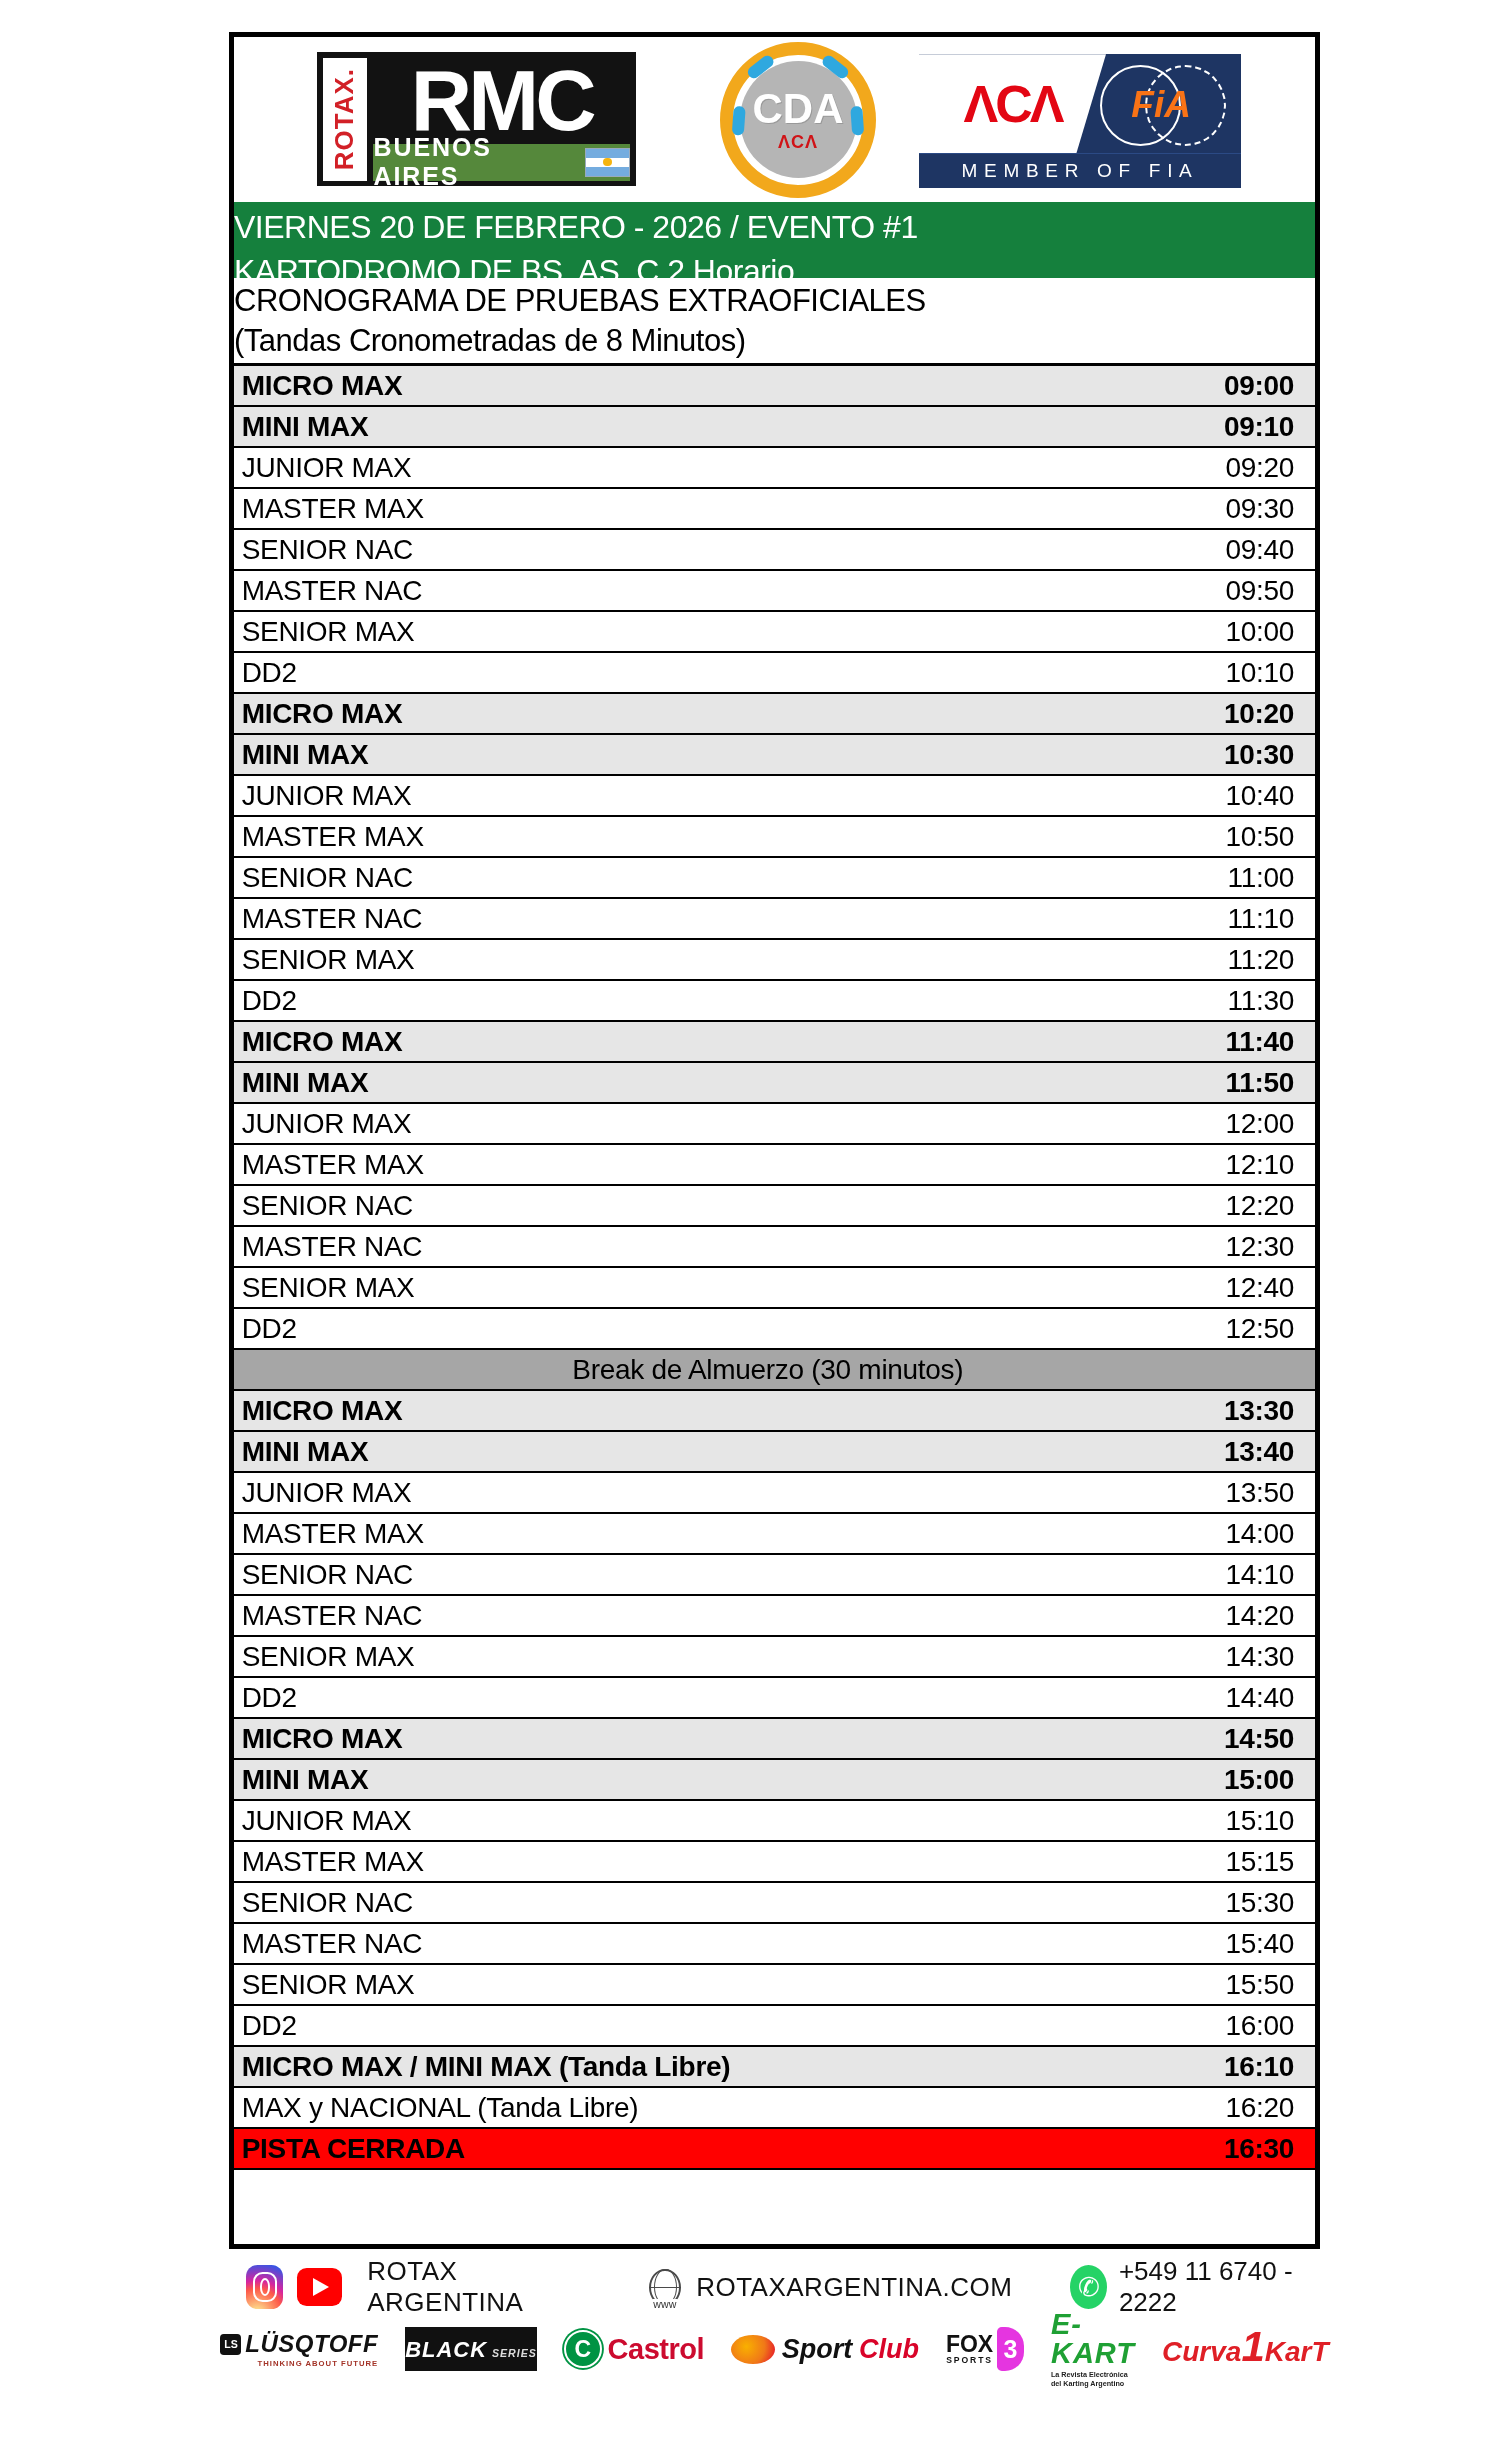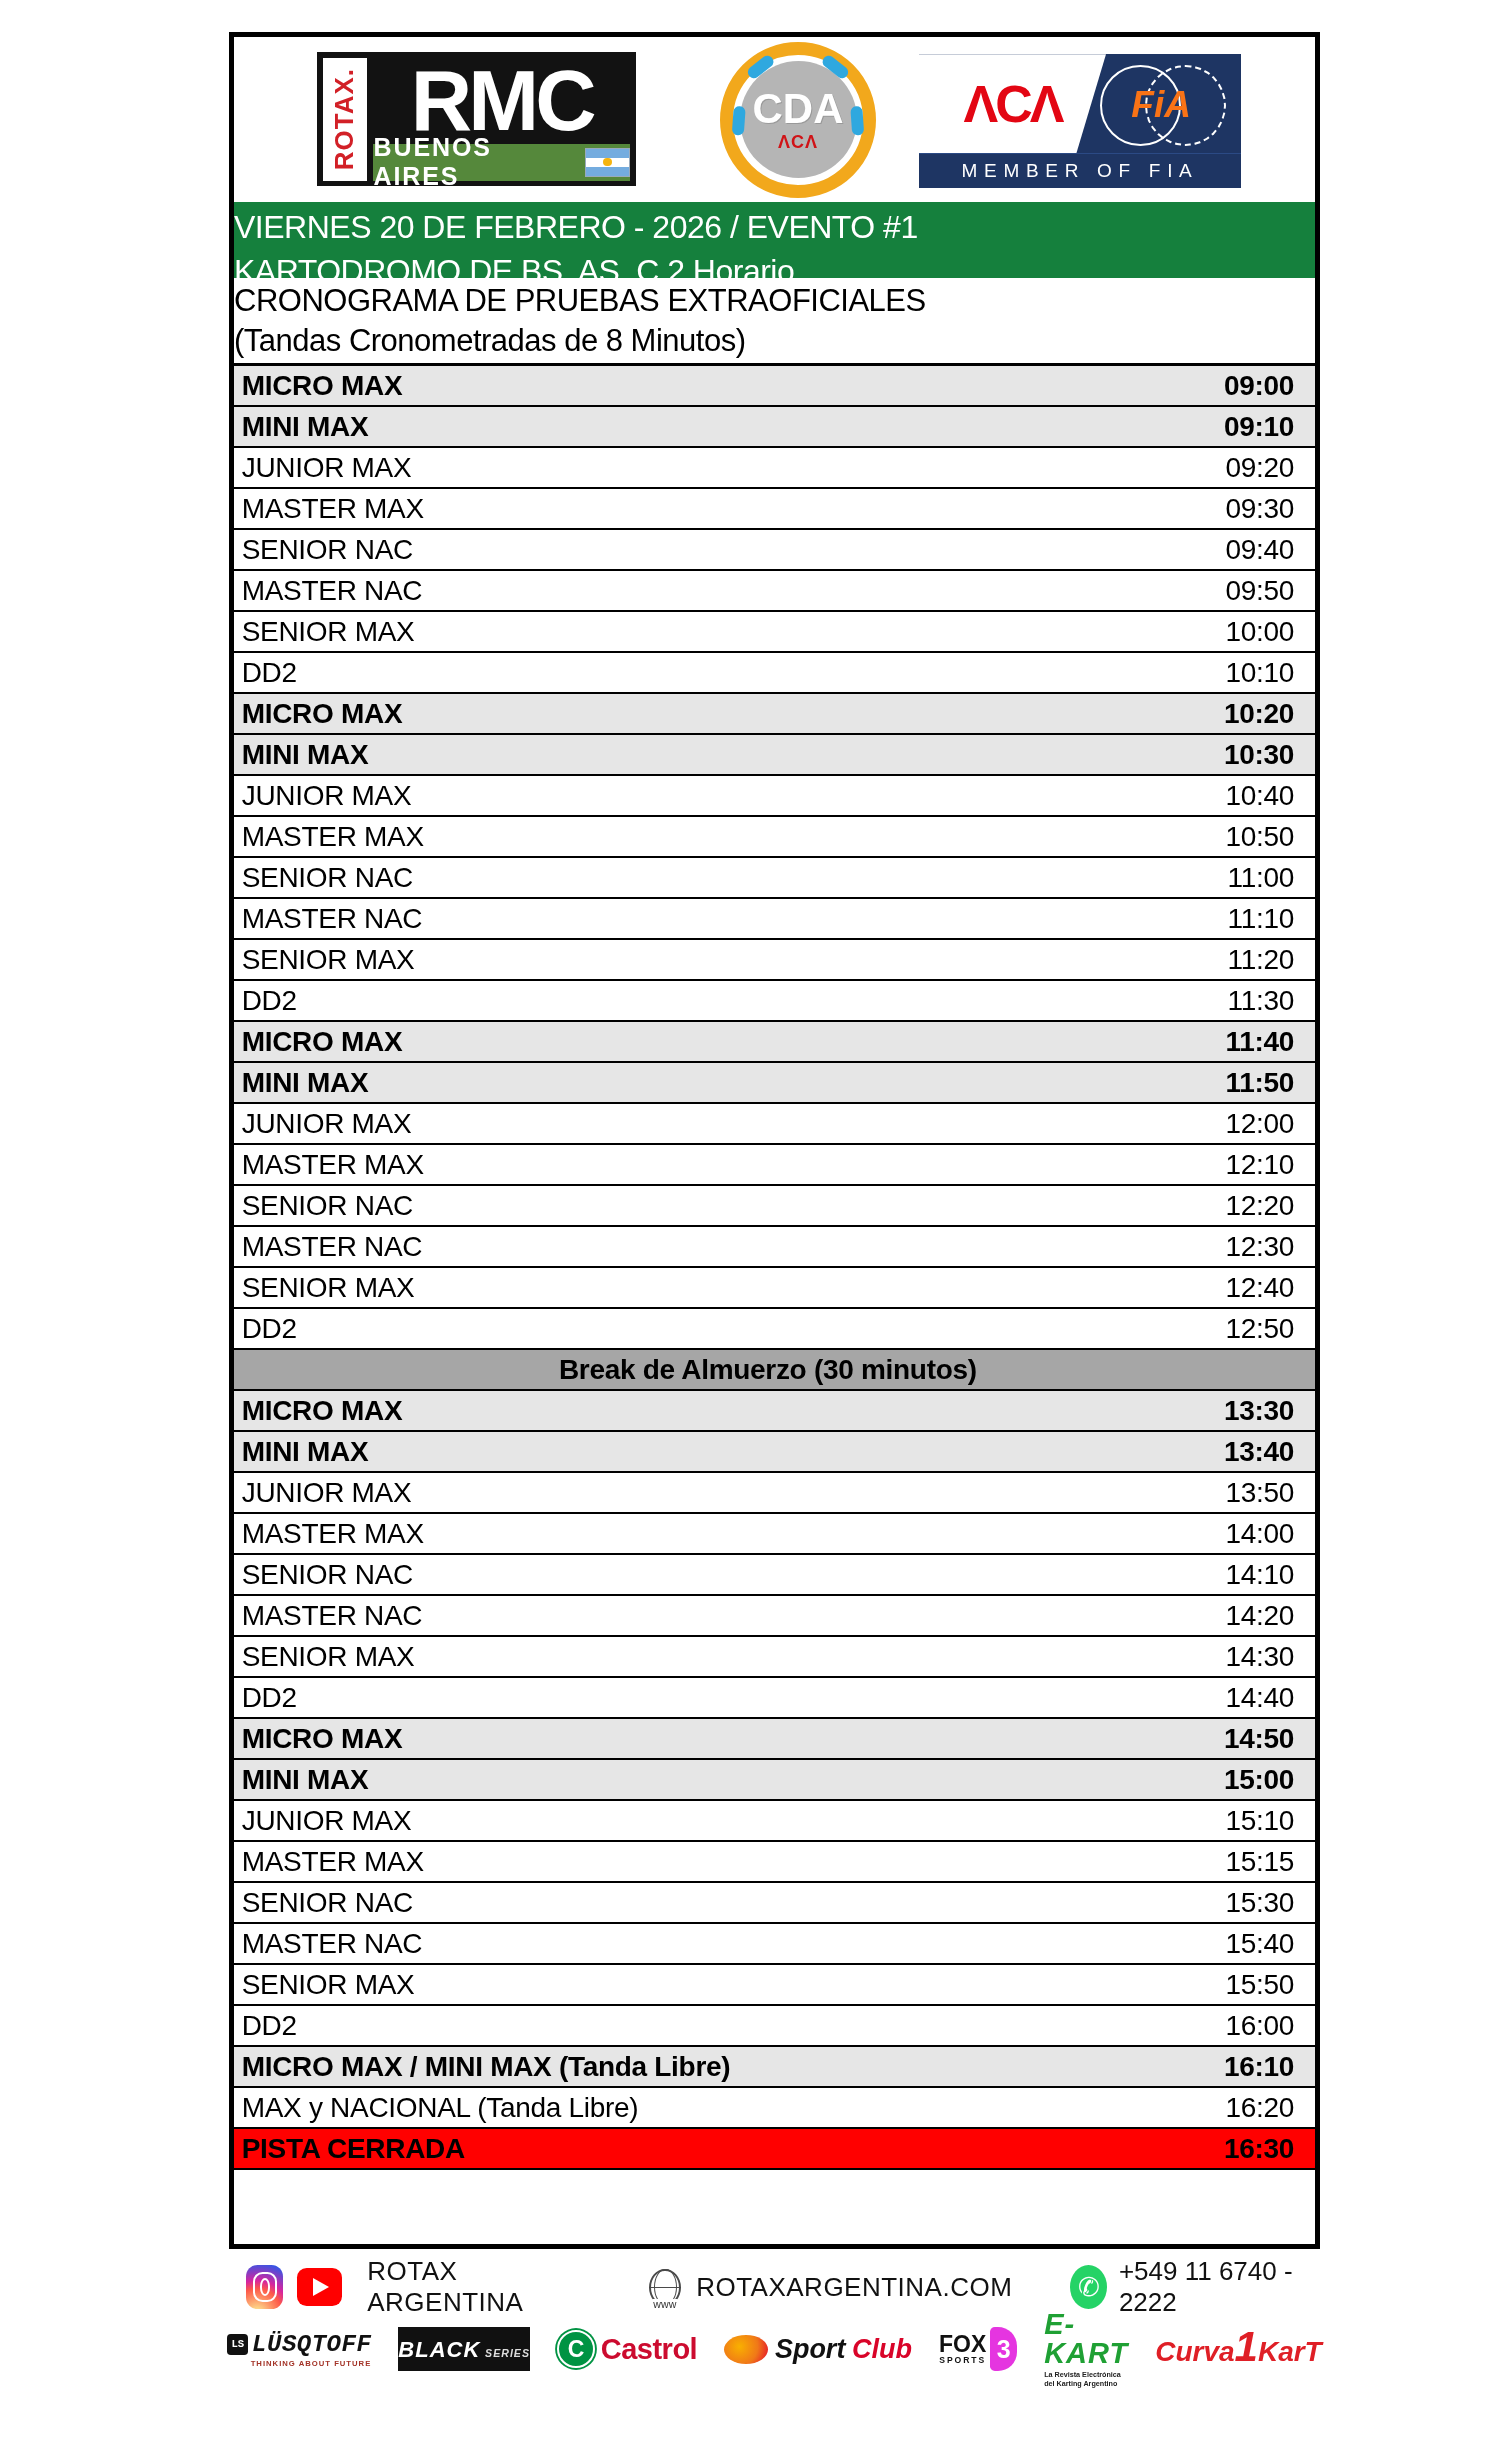--- a/index.html
+++ b/index.html
@@ -53,21 +53,21 @@
 
   
   .table { }
   .row { height:41px; border-bottom:2.9px solid #000; display:flex; align-items:center; padding:0 21px 0 7.7px; font-size:28px; letter-spacing:-0.3px; color:#000; }
   .row .lbl { flex:1; text-align:left; white-space:nowrap; }
   .row .time { text-align:right; }
   .row.white { background:#fff; font-weight:400; }
   .row.gray  { background:#E6E6E6; font-weight:700; }
   .row.green { background:#548235; font-weight:700; }
   .row.red   { background:#FF0000; font-weight:700; }
-  .row.break { background:#A6A6A6; font-weight:700; justify-content:center; }
+  .row.break { background:#A6A6A6; font-weight:400; justify-content:center; }
   .row.break .lbl { flex:none; text-align:center; }
 
   
   .social { position:absolute; left:229px; top:2263px; width:1091px; height:48px; display:flex; align-items:center; }
   .ig { width:44px; height:44px; margin-left:17.3px; border-radius:11.5px; position:relative;
         background:radial-gradient(circle at 30% 110%, #fdf497 0%, #fd5949 45%, #d6249f 60%, #285AEB 95%); }
   .ig::before { content:""; position:absolute; inset:6.7px; border:2.9px solid #fff; border-radius:9.6px; }
   .ig::after  { content:""; position:absolute; inset:13.4px; border:2.9px solid #fff; border-radius:50%; }
   .yt { width:54px; height:38px; margin-left:13.4px; background:#FF0000; border-radius:9.6px; display:flex; align-items:center; justify-content:center; }
   .yt::after { content:""; border-left:16.3px solid #fff; border-top:9.6px solid transparent; border-bottom:9.6px solid transparent; margin-left:3.8px; }
@@ -77,21 +77,21 @@
   .globe::after { content:""; position:absolute; left:-1.9px; right:-1.9px; top:50%; border-top:1.9px solid #4a4a4a; }
   .globe .www { position:absolute; left:50%; bottom:-5.8px; transform:translateX(-50%); background:#fff; font-size:10.6px; color:#333; line-height:1; padding:0 1px; }
   .site { margin-left:15.4px; font-size:26px; color:#111; letter-spacing:0.5px; }
   .wa { width:44px; height:44px; margin-left:58px; border-radius:50%; background:#25D366; display:flex; align-items:center; justify-content:center; color:#fff; font-size:26px; font-family:"DejaVu Sans", sans-serif; }
   .phone { margin-left:11.5px; font-size:26px; color:#111; }
 
   
   .sponsors { position:absolute; left:229px; top:2325px; width:1091px; height:48px; display:flex; align-items:center; justify-content:center; gap:27px; }
   .sp { display:flex; align-items:center; }
   .lus { flex-direction:column; align-items:flex-end; }
-  .lus-top { display:flex; align-items:center; gap:3.8px;font-family:Liberation Mono, monospace; }
+  .lus-top { display:flex; align-items:center; gap:3.8px; }
   .lus-box { width:21px; height:21px; background:#111; border-radius:3.8px; color:#fff; font-size:10.6px; font-weight:800; display:flex; align-items:center; justify-content:center; }
   .lus-name { font-size:24px; font-weight:800; font-style:italic; color:#111; letter-spacing:0.5px; }
   .lus-tag { font-size:7.7px; font-weight:700; color:#A33327; letter-spacing:1px; margin-top:1px; }
   .blk { width:133px; height:44px; background:#111; display:flex; align-items:baseline; justify-content:center; gap:4.8px; padding-top:9.6px; }
   .blk-1 { color:#fff; font-weight:800; font-style:italic; font-size:22px; letter-spacing:1px; }
   .blk-2 { color:#ddd; font-weight:600; font-style:italic; font-size:10.6px; letter-spacing:1px; }
   .castrol { gap:5.8px; }
   .castrol-icon { width:38px; height:38px; border-radius:50%; background:#009343; color:#fff; font-weight:900; font-size:23px; display:flex; align-items:center; justify-content:center; border:2.9px solid #fff; box-shadow:0 0 0 1.9px #009343; }
   .castrol-name { color:#CC0B2F; font-weight:800; font-size:29px; letter-spacing:-0.5px; }
   .sportclub { gap:6.7px; }

